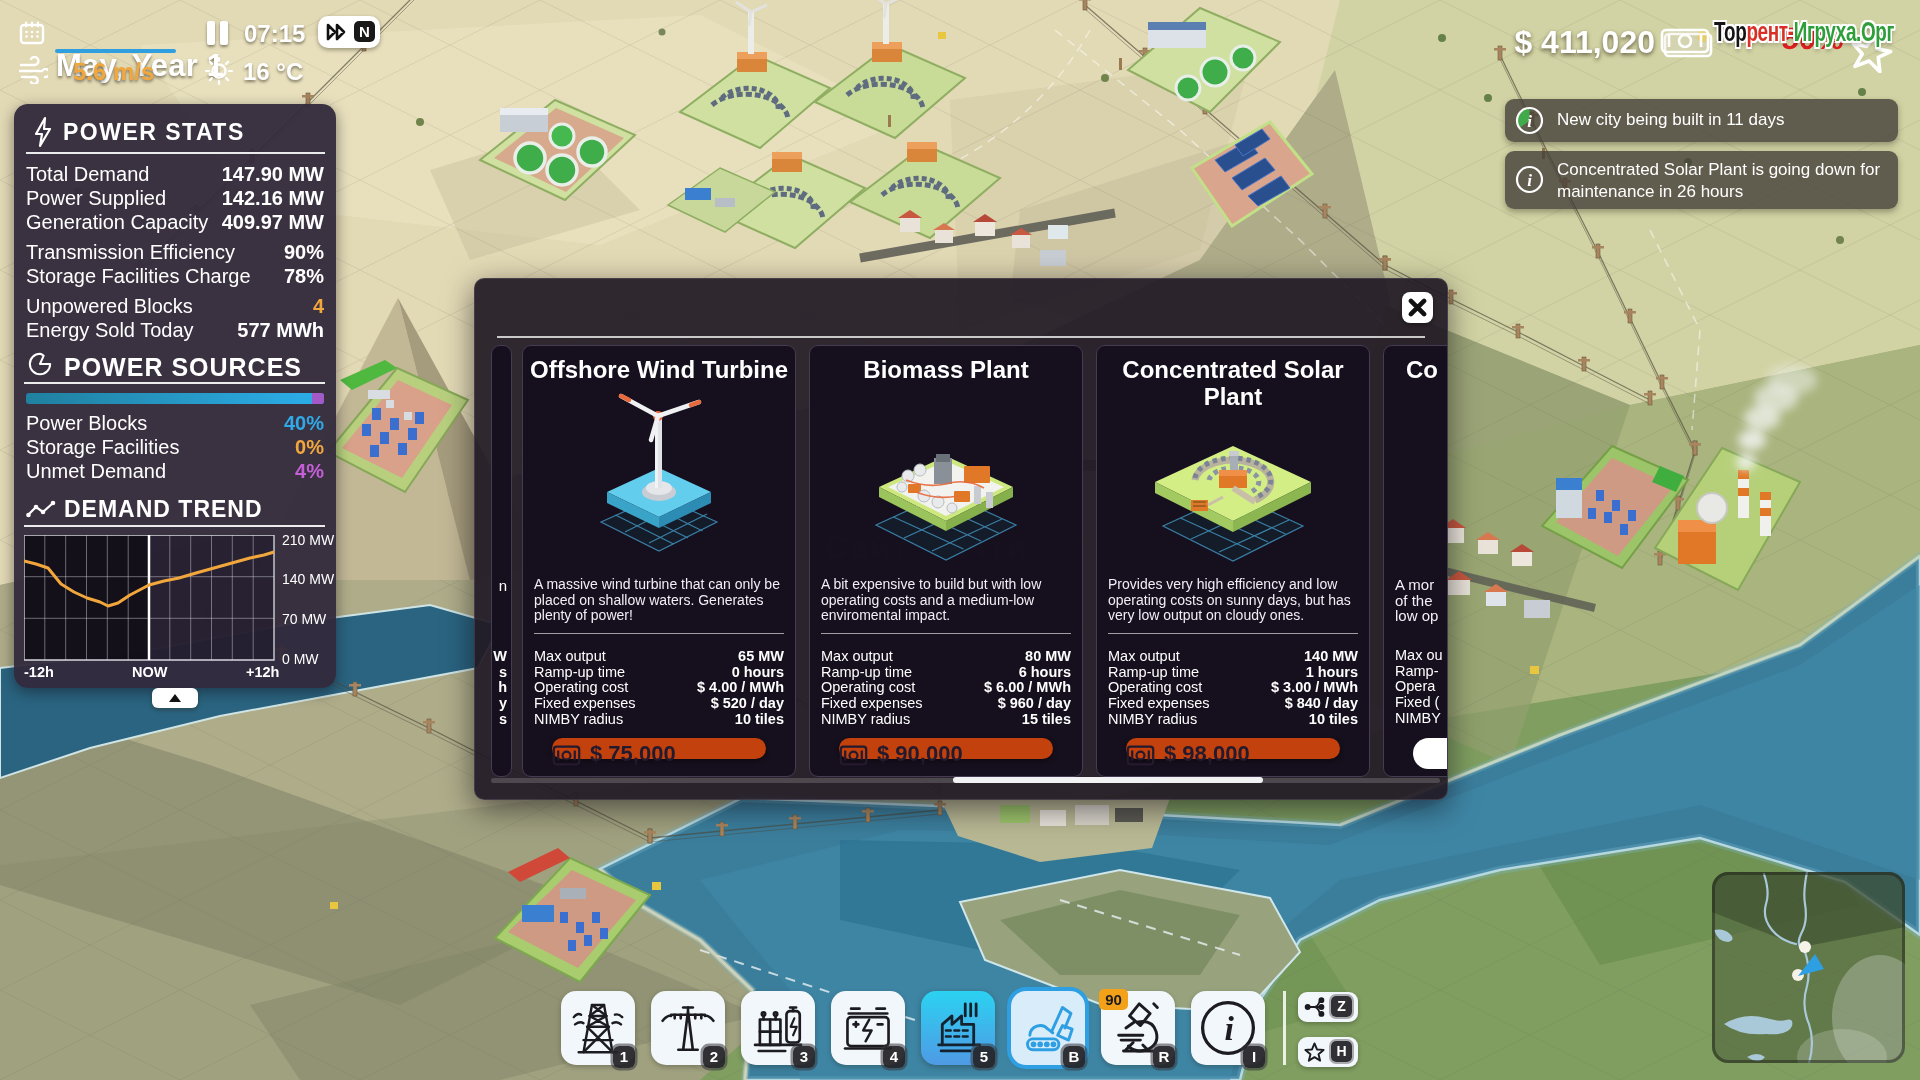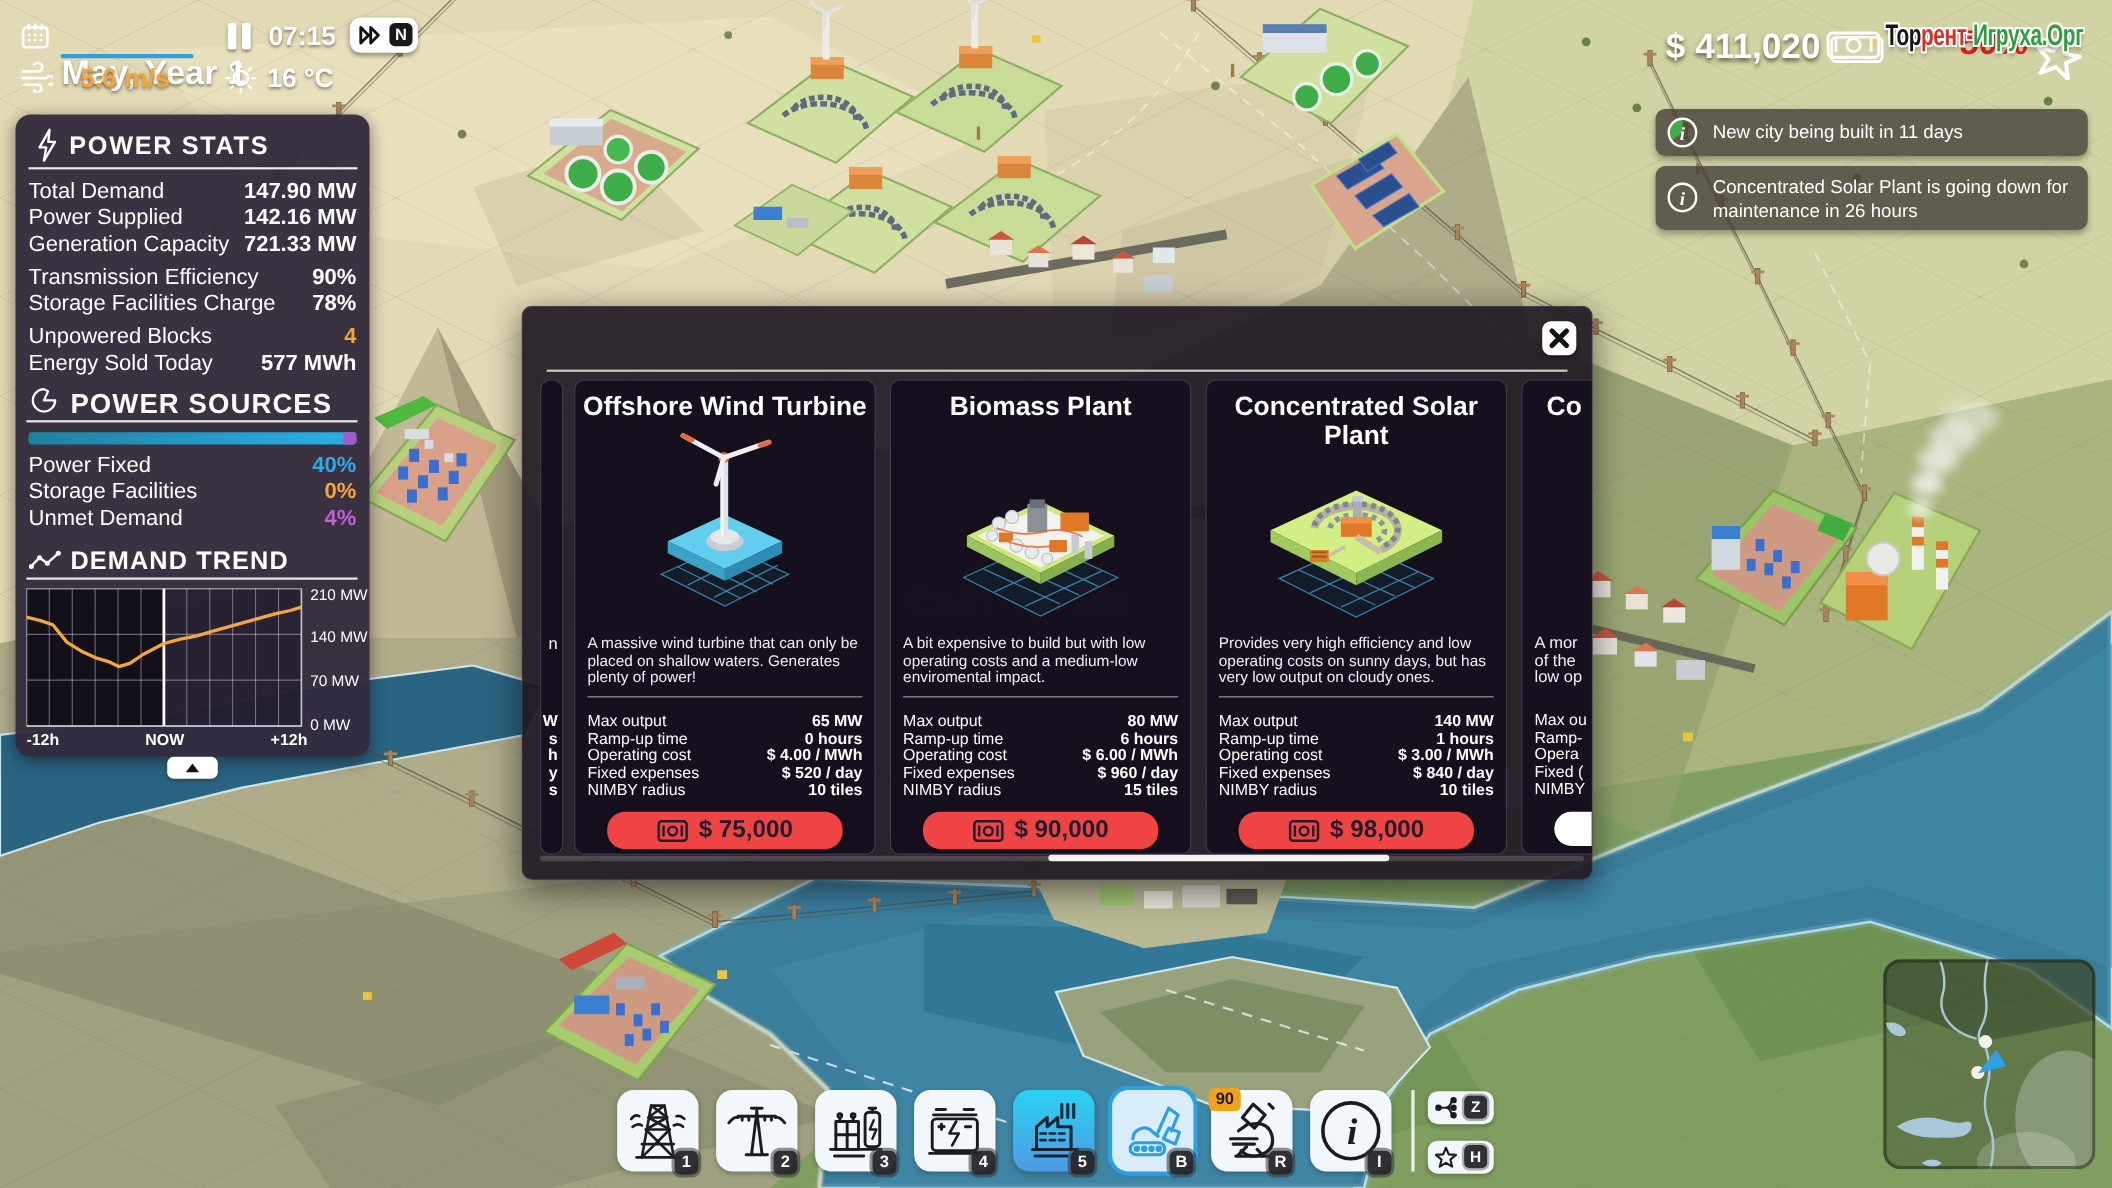--- a/index.html
+++ b/index.html
@@ -6,21 +6,21 @@
   body{font-family:"Liberation Sans", sans-serif;position:relative;background:#b5b291;}
   .abs{position:absolute;}
   .tsh{text-shadow:0 2px 3px rgba(40,35,20,0.55);}
   .prow{display:flex;justify-content:space-between;height:24px;line-height:24px;}
   .card{position:absolute;top:66px;width:272px;height:430px;background:rgba(22,14,29,0.97);border:1px solid #453b52;border-radius:9px;color:#fff;}
   .ctitle{position:absolute;left:0;top:10px;width:100%;text-align:center;font-size:24px;font-weight:bold;line-height:27px;}
   .cdesc{position:absolute;left:11px;top:231px;width:256px;font-size:14px;line-height:15.6px;color:#f2eef6;white-space:nowrap;}
   .cdiv{position:absolute;left:11px;top:287px;width:250px;height:1px;background:rgba(255,255,255,0.6);}
   .cstats{position:absolute;left:11px;top:302px;width:250px;font-size:14.5px;}
   .crow{display:flex;justify-content:space-between;height:15.7px;align-items:center;}
-  .cbtn{position:absolute;left:29px;top:392px;width:214px;height:34px;background:#ef4444;border-radius:16px;color:#241a2e;font-size:22px;font-weight:bold;text-align:center;line-height:31px;box-shadow:0 2px 5px rgba(0,0,0,0.4);}
+  .cbtn{position:absolute;left:29px;top:392px;width:214px;height:21px;background:#c2410c;border-radius:16px;color:#241a2e;font-size:22px;font-weight:bold;line-height:31px;box-shadow:0 2px 5px rgba(0,0,0,0.4);}
 </style>
 </head>
 <body>
 
 <svg class="abs" style="left:0;top:0" width="1920" height="1080" viewBox="0 0 1920 1080">
 
   <defs>
       <filter id="smokeblur" x="-60%" y="-60%" width="220%" height="220%">
         <feGaussianBlur stdDeviation="5"></feGaussianBlur>
       </filter>
@@ -559,21 +559,21 @@
     <div class="prow">
         <span>Total Demand</span>
         <b>147.90 MW</b>
       </div>
     <div class="prow">
         <span>Power Supplied</span>
         <b>142.16 MW</b>
       </div>
     <div class="prow">
         <span>Generation Capacity</span>
-        <b>721.33 MW</b>
+        <b>409.97 MW</b>
       </div>
     <div style="height:6px;"></div>
     <div class="prow">
         <span>Transmission Efficiency</span>
         <b>90%</b>
       </div>
     <div class="prow">
         <span>Storage Facilities Charge</span>
         <b>78%</b>
       </div>
@@ -594,21 +594,21 @@
 
   <div class="abs" style="left:50px;top:249px;font-size:25px;font-weight:bold;letter-spacing:1px;">POWER SOURCES</div>
 
   <div class="abs" style="left:10px;top:278px;width:301px;height:2px;background:rgba(255,255,255,0.9);"></div>
 
   <div class="abs" style="left:12px;top:289px;width:298px;height:11px;border-radius:3px;background:linear-gradient(90deg,#20809f,#2babe4 92%);"></div>
   <div class="abs" style="left:298px;top:289px;width:12px;height:11px;border-radius:0 3px 3px 0;background:#a459c8;"></div>
 
   <div class="abs" style="left:12px;top:307px;width:298px;font-size:20px;">
     <div class="prow">
-        <span>Power Fixed</span>
+        <span>Power Blocks</span>
         <b style="color:#2fa9e8;">40%</b>
       </div>
     <div class="prow">
         <span>Storage Facilities</span>
         <b style="color:#f2a73d;">0%</b>
       </div>
     <div class="prow">
         <span>Unmet Demand</span>
         <b style="color:#c45fd8;">4%</b>
       </div>

